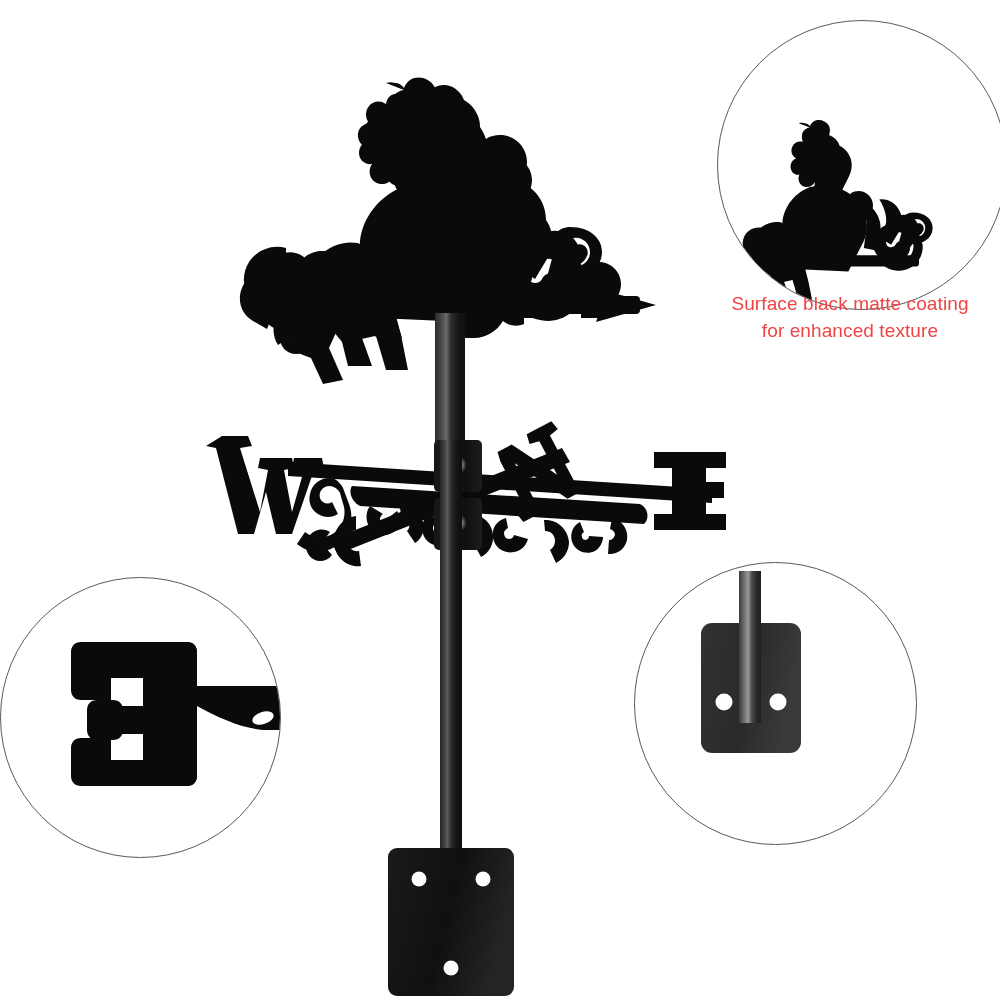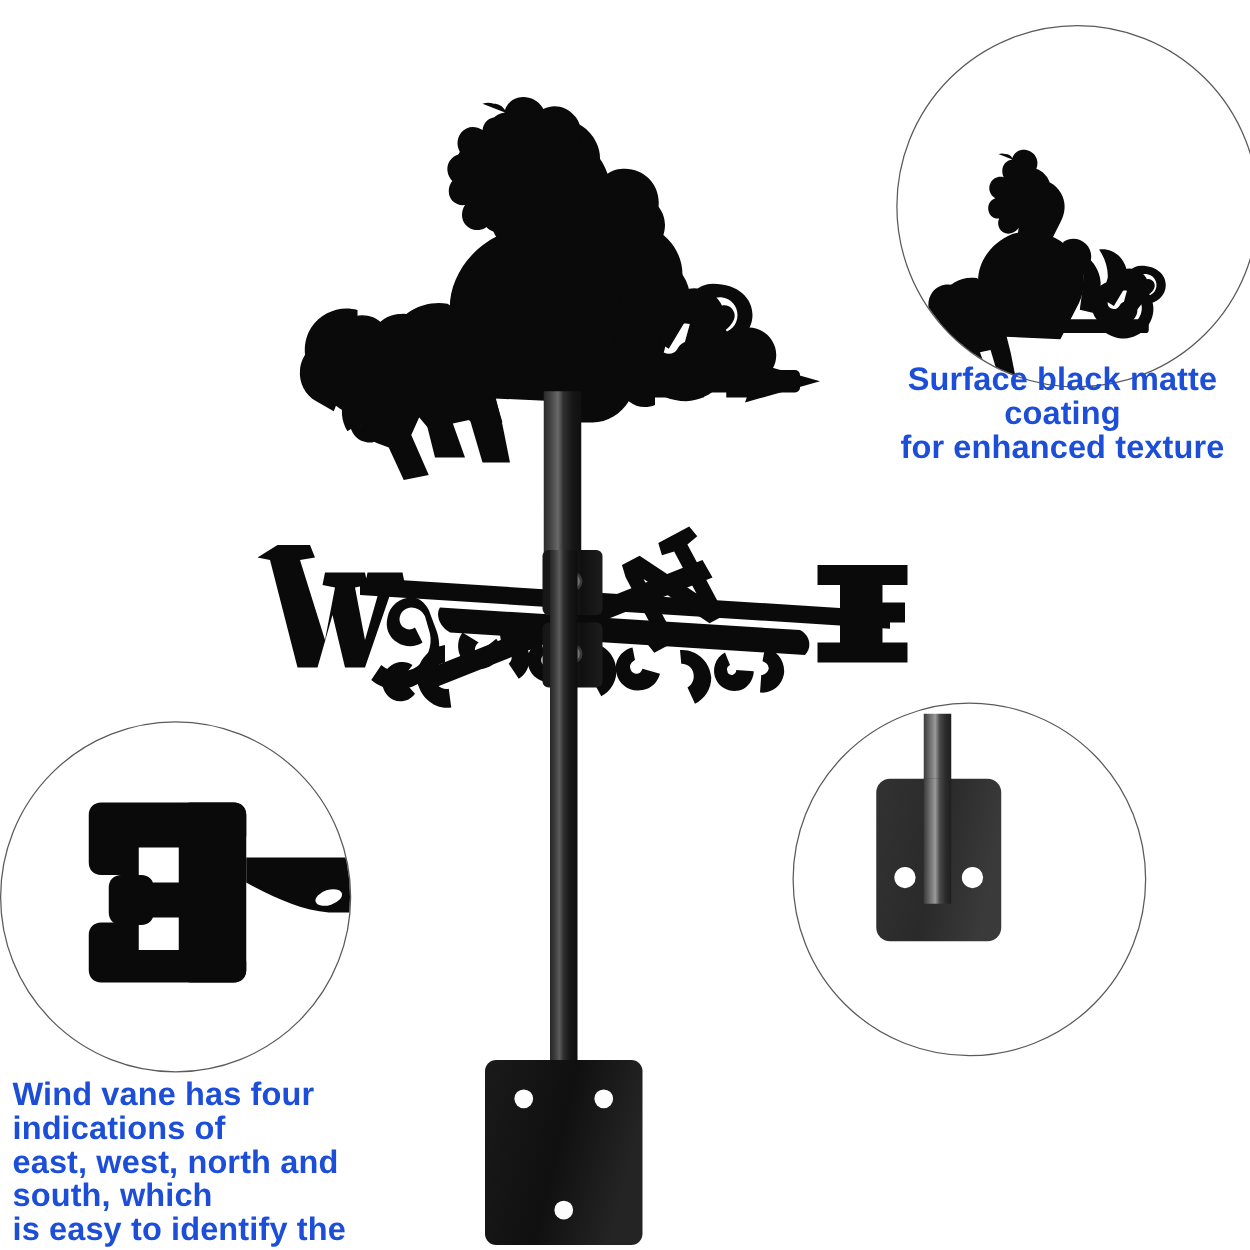--- a/index.html
+++ b/index.html
@@ -21,26 +21,25 @@
     border-radius:50%;
     box-sizing:border-box;
     background:#fff;
     overflow:hidden;
   }
   .callout-inner{position:absolute;inset:0;overflow:hidden;}
 
   
   .caption{
     position:absolute;
-    font-size:26px;
+    font-size:19px;
     line-height:27px;
-    color:#1d4ed8;
+    color:#ef4444;
     letter-spacing:0.1px;
     white-space:pre-line;
-    font-weight:bold;
   }
   .caption.center{text-align:center;}
   .caption.left{text-align:left;}
 
   
   #product{position:absolute;left:0;top:0;width:1000px;height:1000px;}
 
   svg{display:block;}
   .blk{fill:#0a0a0a;}
 </style>
@@ -374,23 +373,20 @@
           <path d="M80 160 L110 160 L110 182 L186 182 C192 182 196 186 196 192 L196 198 C196 204 192 208 186 208 L80 208 C74 208 70 204 70 198 L70 170 C70 164 74 160 80 160 Z"></path>
 
           <path d="M196 108 L281 108 L281 152 L262 152 C240 150 218 140 196 128 Z"></path>
 
           <ellipse cx="262" cy="140" rx="11" ry="6" fill="#ffffff" transform="rotate(-18 262 140)"></ellipse>
         </g>
       </svg>
     </div>
   </div>
 
-  <div class="caption left" style="left:10px;top:862px;width:330px;">Wind vane has four indications of
-east, west, north and south, which
-is easy to identify the direction</div>
 
   <div class="callout-circle" style="left:634px;top:562px;width:283px;height:283px;">
     <div class="callout-inner">
       <svg viewBox="0 0 283 283" width="283" height="283">
         <defs>
           <linearGradient id="rodGradC" x1="0" y1="0" x2="1" y2="0">
             <stop offset="0%" stop-color="#3a3a3a"></stop>
             <stop offset="22%" stop-color="#6d6d6d"></stop>
             <stop offset="42%" stop-color="#9a9a9a"></stop>
             <stop offset="58%" stop-color="#4a4a4a"></stop>

